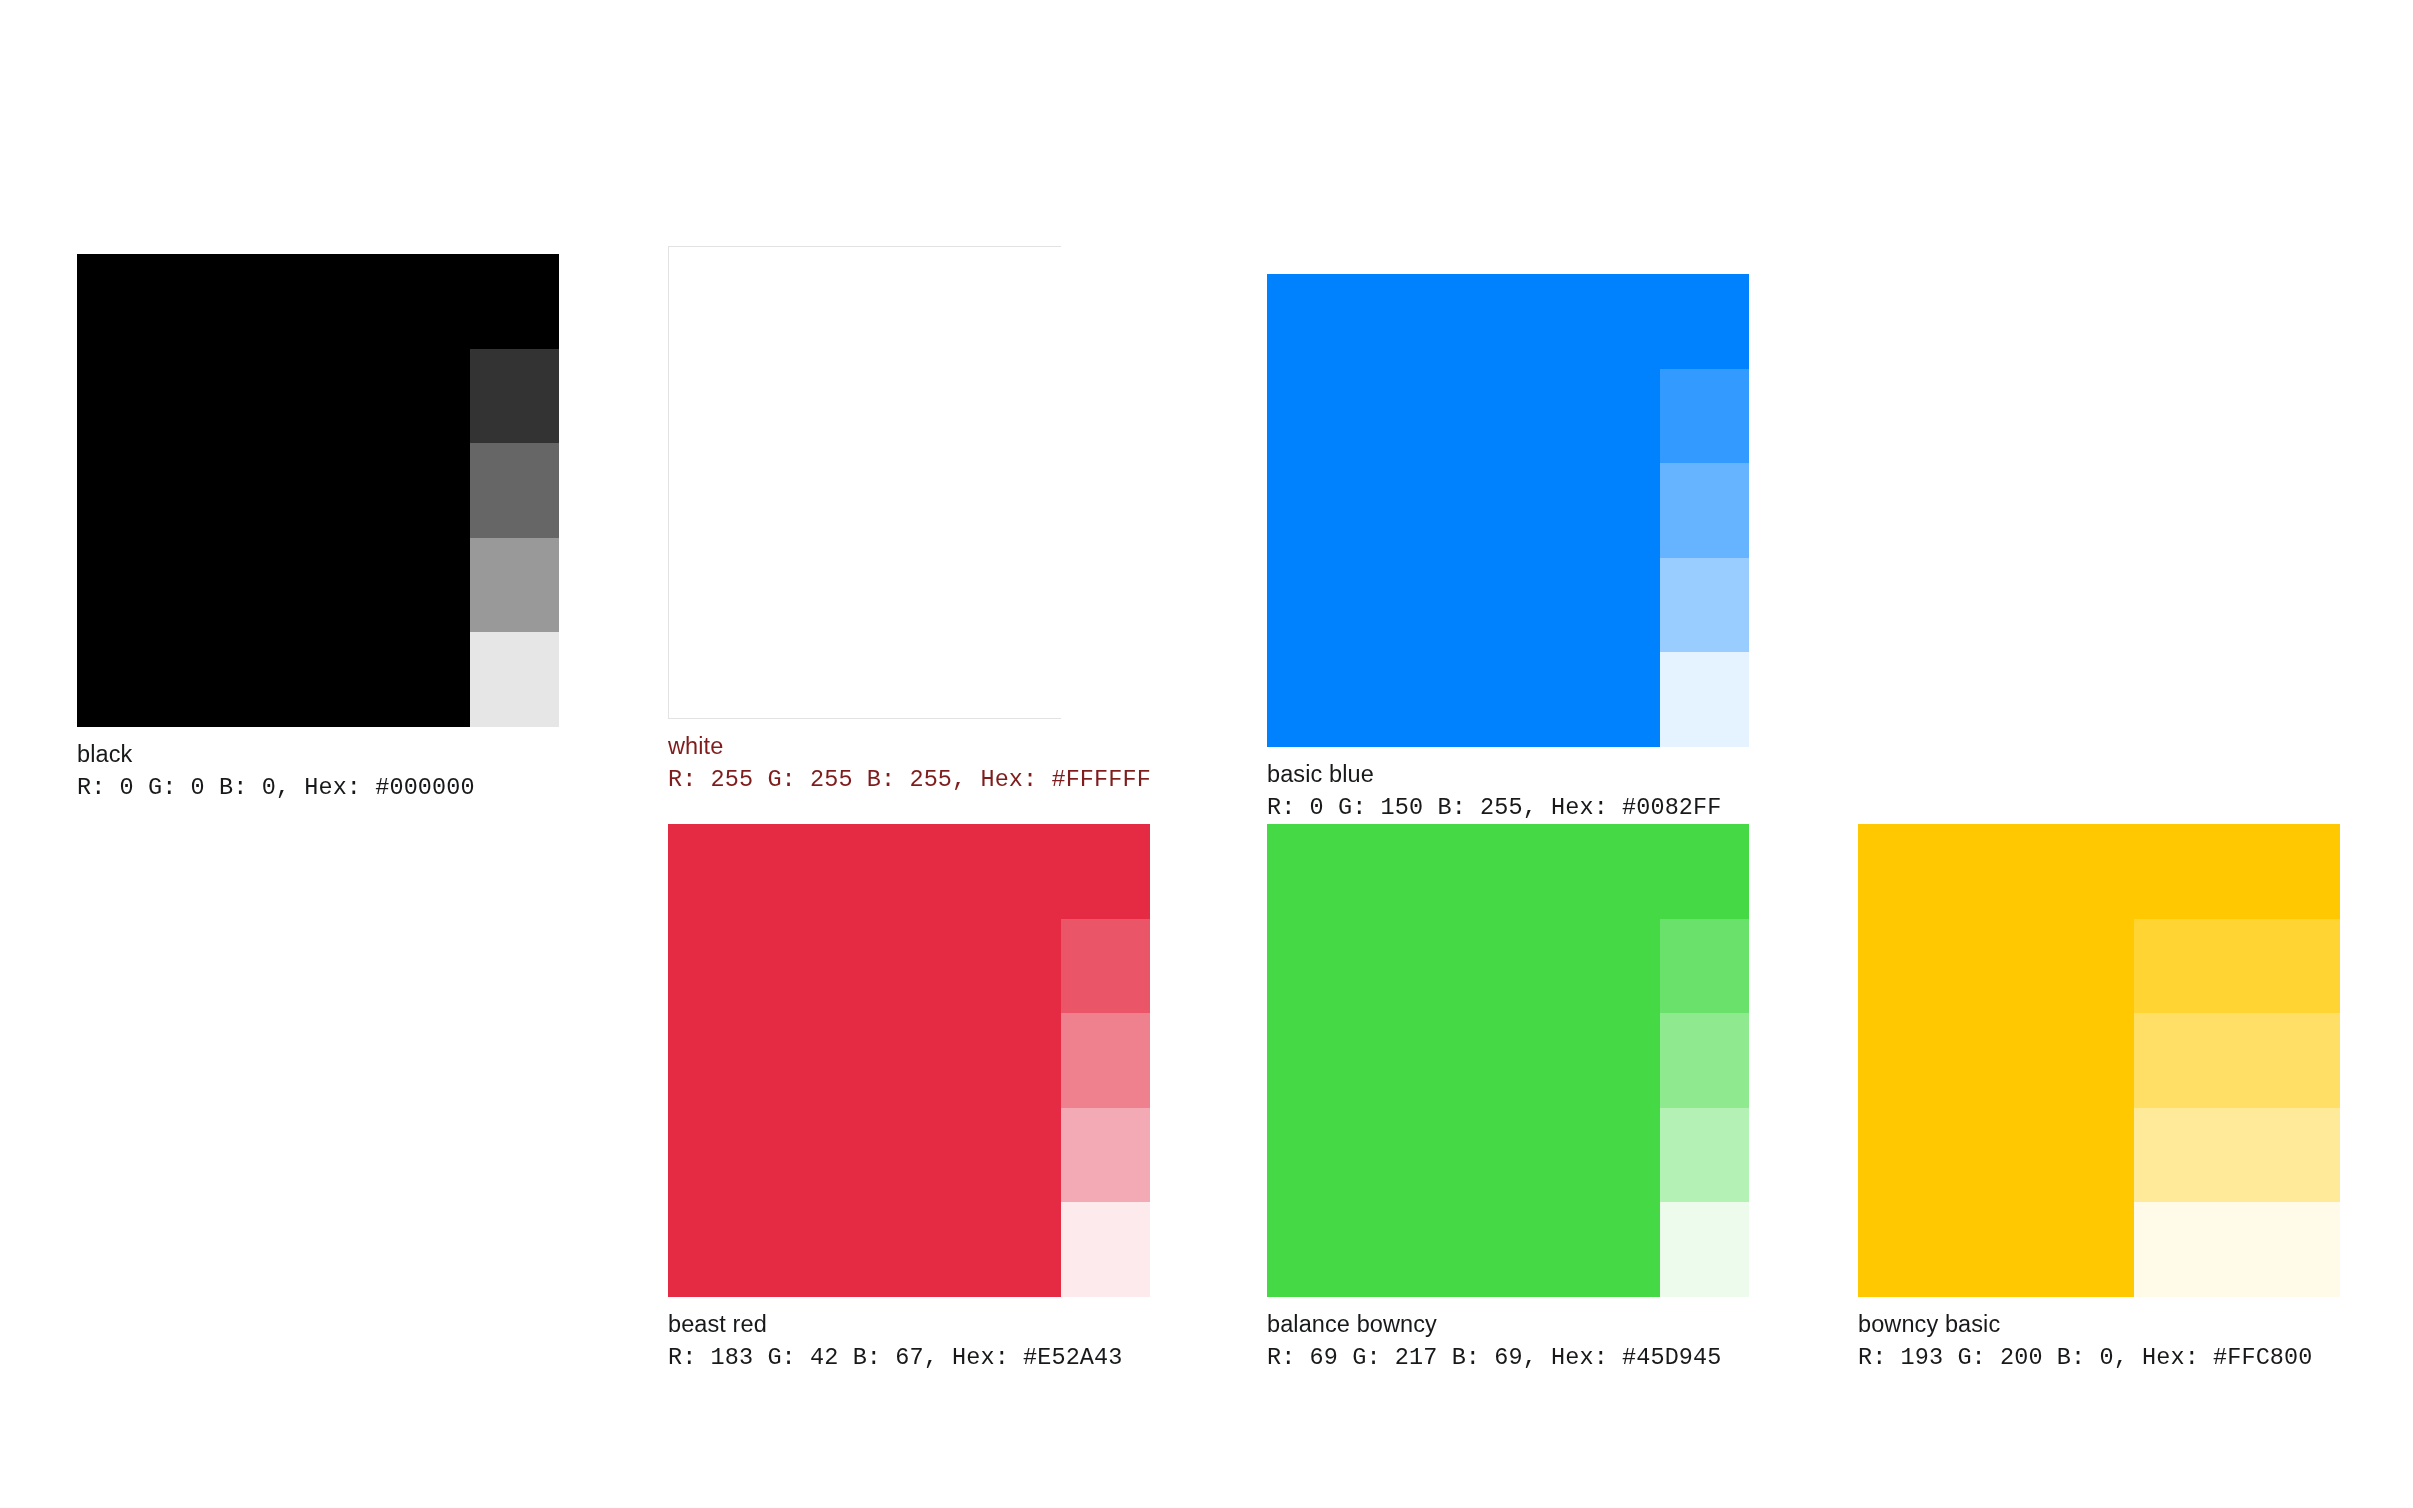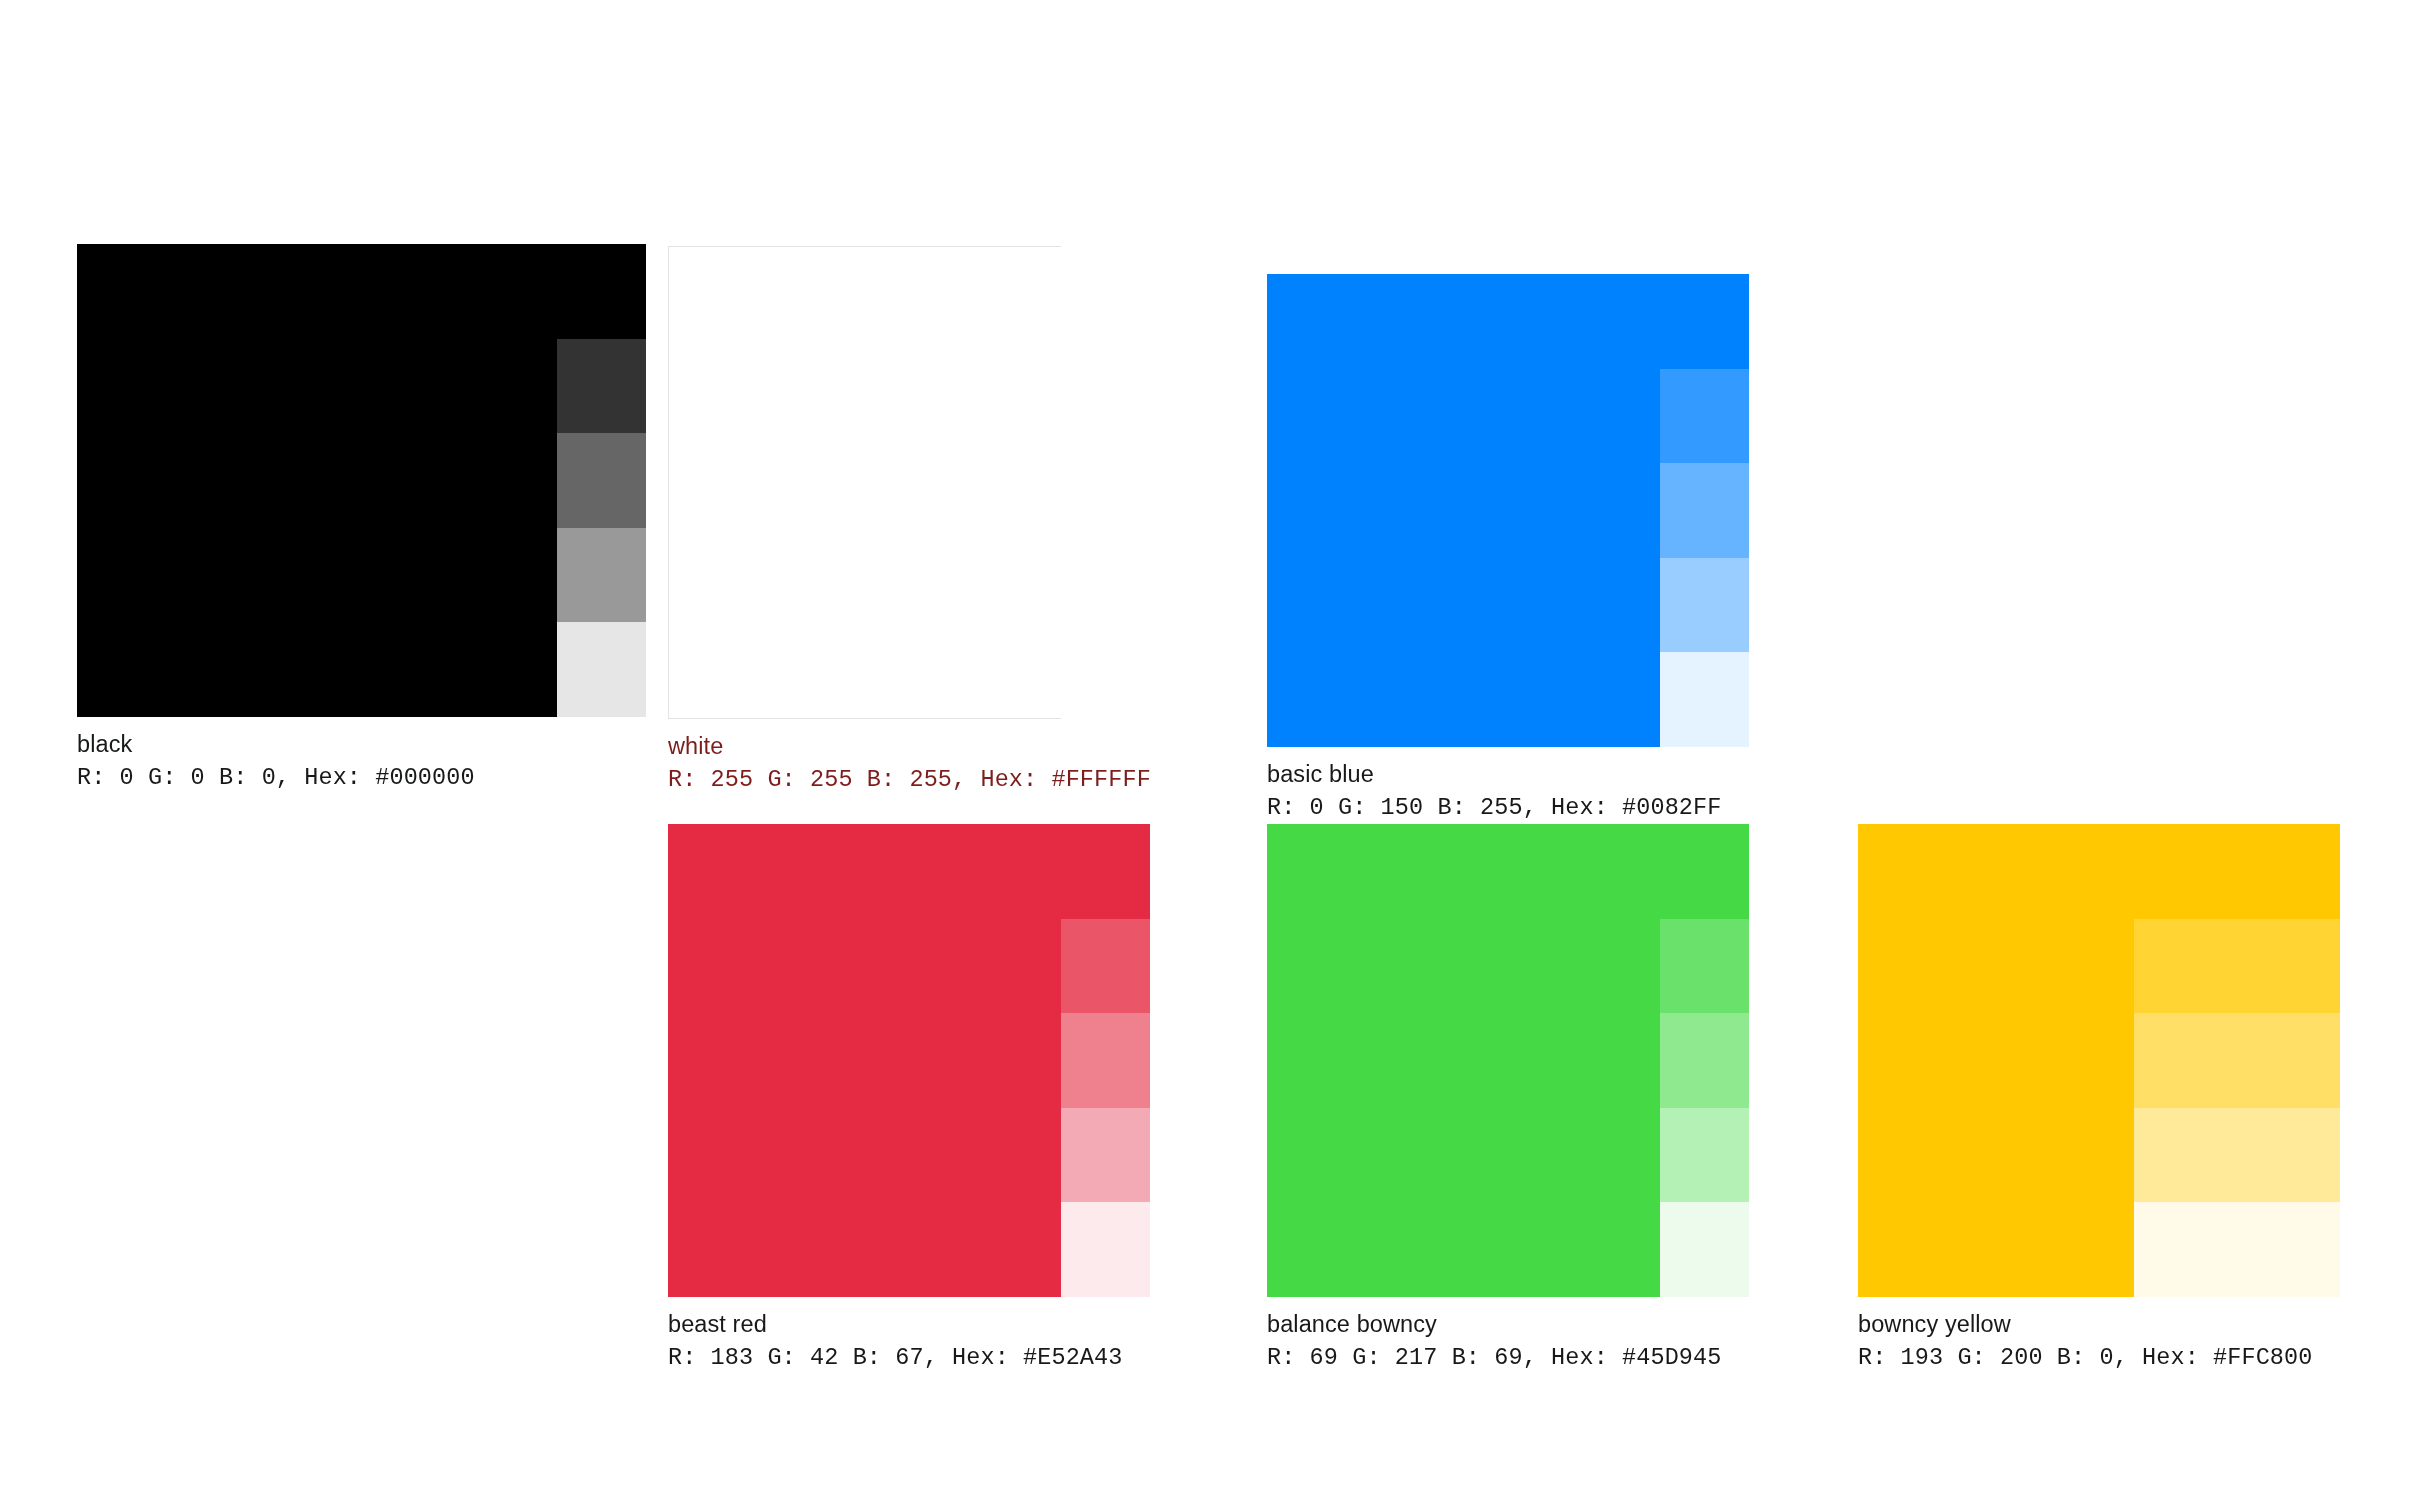--- a/index.html
+++ b/index.html
@@ -73,21 +73,21 @@
 
   .swatch-values {
     display: block;
     font-family: Liberation Mono, monospace;
   }
 </style>
 </head>
 <body>
 
 <div id="palette-sheet" style="background: rgb(255, 255, 255);">
-    <div class="swatch-card" style="left: 77px; top: 244px; width: 569px;">
+    <div class="swatch-card" style="left: 77px; top: 254px; width: 482px;">
       <div class="swatch-visual" style="height: 473px;">
         <div class="swatch-base" style="background: rgb(0, 0, 0);"></div>
         <div class="tint-strip" style="width: 89px;">
           <div class="tint-tile" title="#000000" style="background: rgb(0, 0, 0);"></div>
           <div class="tint-tile" title="#333333" style="background: rgb(51, 51, 51);"></div>
           <div class="tint-tile" title="#666666" style="background: rgb(102, 102, 102);"></div>
           <div class="tint-tile" title="#999999" style="background: rgb(153, 153, 153);"></div>
           <div class="tint-tile" title="#E6E6E6" style="background: rgb(230, 230, 230);"></div>
         </div>
       </div>
@@ -165,18 +165,18 @@
         <div class="swatch-base" style="background: rgb(255, 200, 0);"></div>
         <div class="tint-strip" style="width: 206px;">
           <div class="tint-tile" title="#FFC800" style="background: rgb(255, 200, 0);"></div>
           <div class="tint-tile" title="#FFD433" style="background: rgb(255, 212, 51);"></div>
           <div class="tint-tile" title="#FFDF66" style="background: rgb(255, 223, 102);"></div>
           <div class="tint-tile" title="#FFEA99" style="background: rgb(255, 234, 153);"></div>
           <div class="tint-tile" title="#FFFBE8" style="background: rgb(255, 251, 232);"></div>
         </div>
       </div>
       <div class="swatch-caption" style="color: rgb(24, 25, 26);">
-        <span class="swatch-name">bowncy yellow</span>
+        <span class="swatch-name">bowncy basic</span>
         <span class="swatch-values">R: 193 G: 200 B: 0, Hex: #FFC800</span>
       </div>
     </div>
   </div>
 
 
 </body></html>

